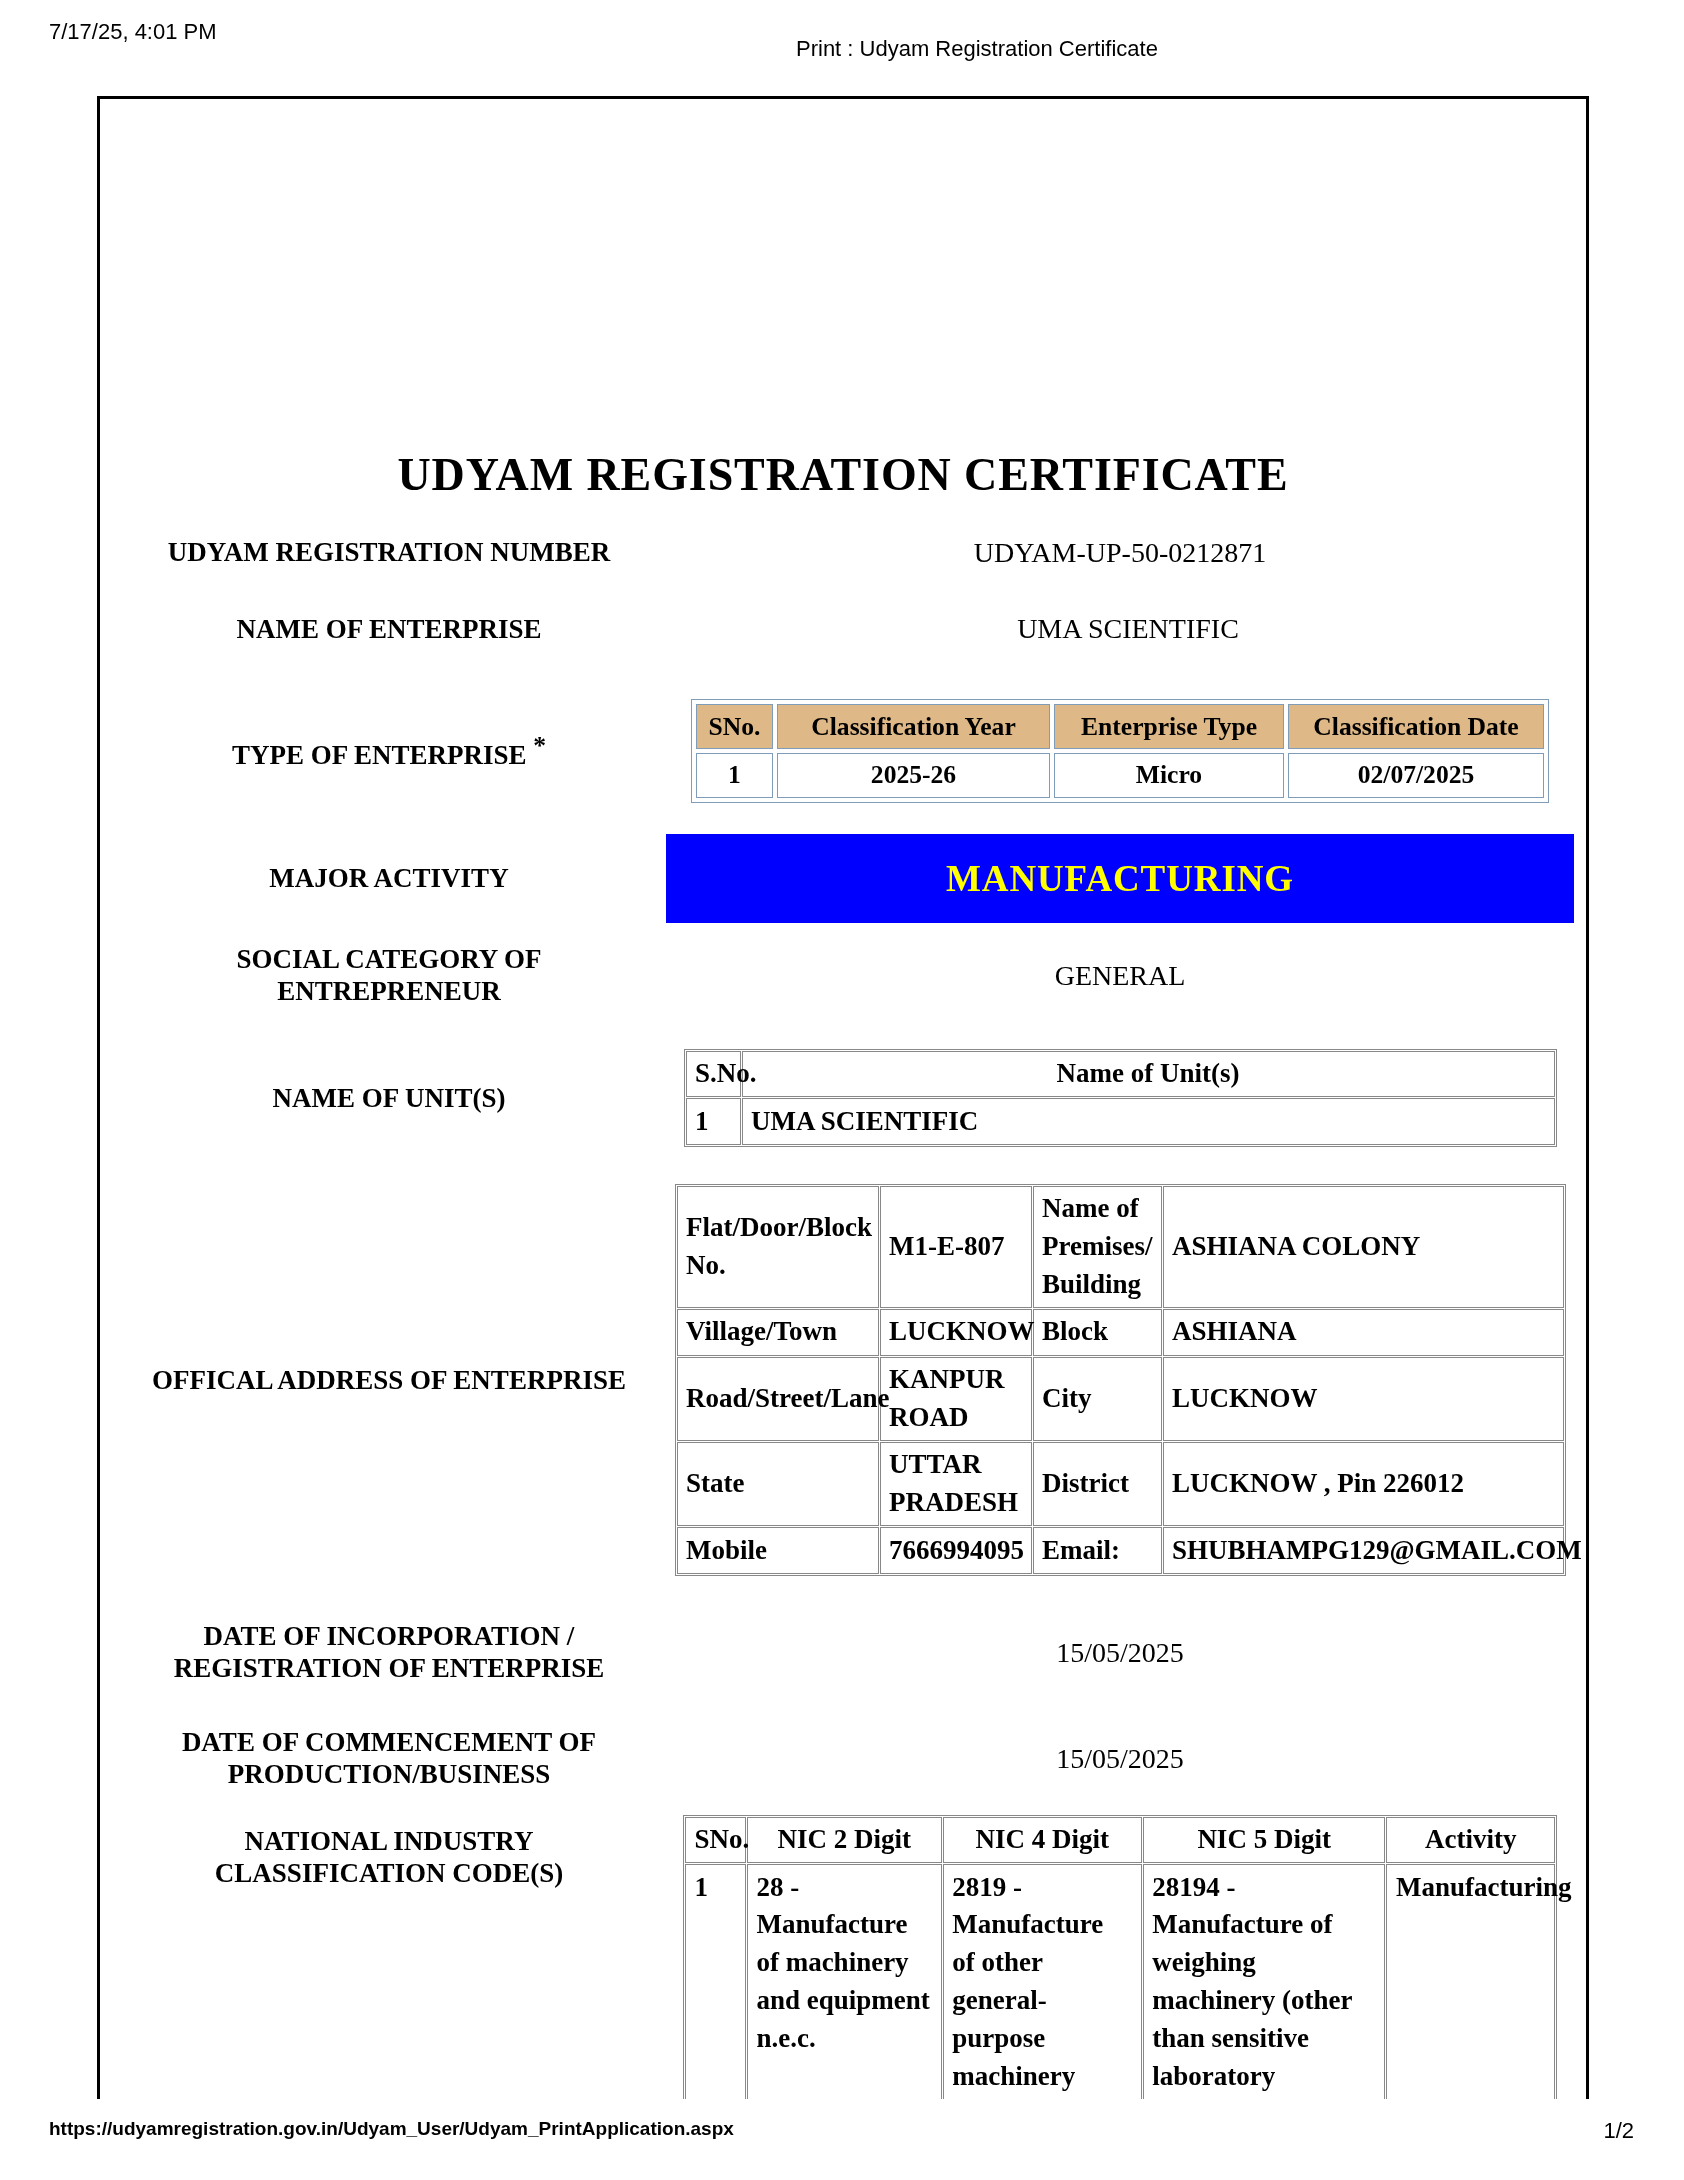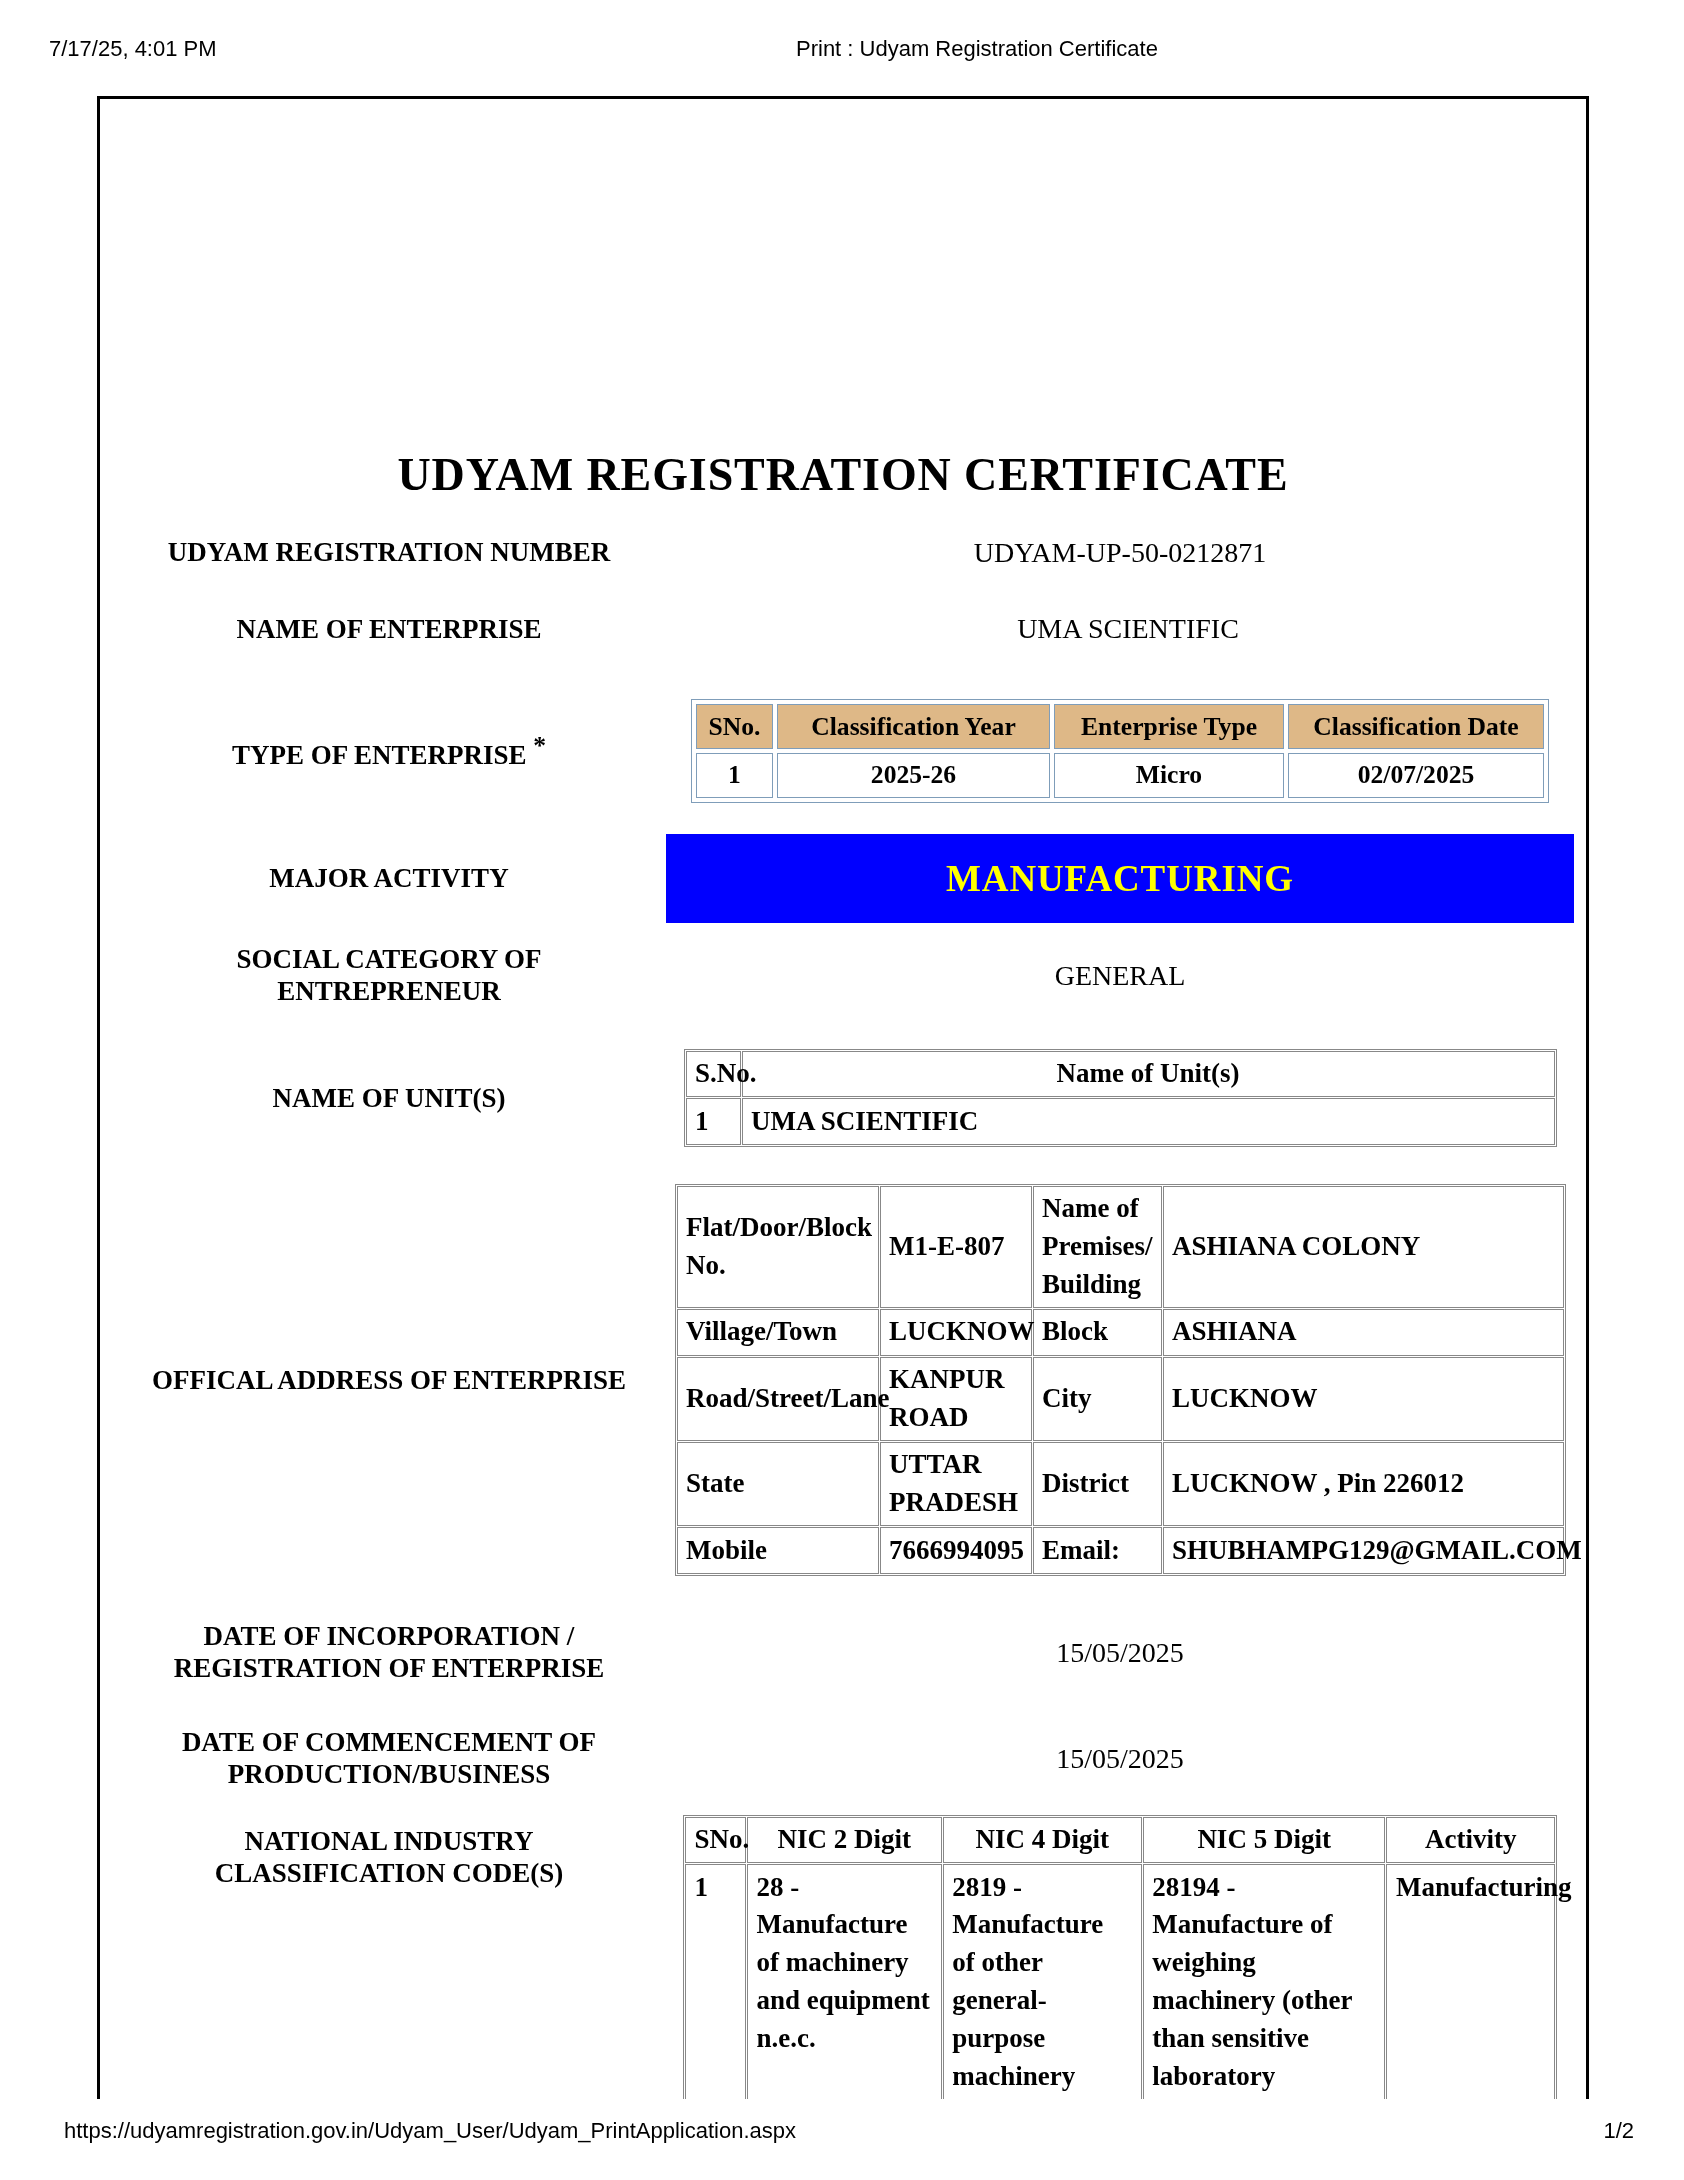--- a/index.html
+++ b/index.html
@@ -3,30 +3,30 @@
 <meta charset="utf-8">
 <style>
   html,body{margin:0;padding:0;background:#ffffff;}
   body{
     width:1685px;height:2181px;position:relative;
     font-family:"Liberation Serif", serif;color:#000;
     -webkit-font-smoothing:antialiased;
   }
   
   .print-header-date{
-    position:absolute;top:36px;left:49px;
+    position:absolute;top:19px;left:49px;
     font-family:"Liberation Sans", sans-serif;font-size:22px;
   }
   .print-header-title{
     position:absolute;top:36px;left:796px;
     font-family:"Liberation Sans", sans-serif;font-size:22px;white-space:nowrap;
   }
   .print-footer-url{
-    position:absolute;top:2118px;left:64px;
-    font-family:"Liberation Sans", sans-serif;font-size:22px;
+    position:absolute;top:2118px;left:49px;
+    font-family:"Liberation Sans", sans-serif;font-size:19px;font-weight:bold;
   }
   .print-footer-page{
     position:absolute;top:2118px;right:51px;
     font-family:"Liberation Sans", sans-serif;font-size:22px;
   }
   
   .page-clip{
     position:absolute;left:97px;top:96px;width:1492px;height:2003px;
     overflow:hidden;
   }

